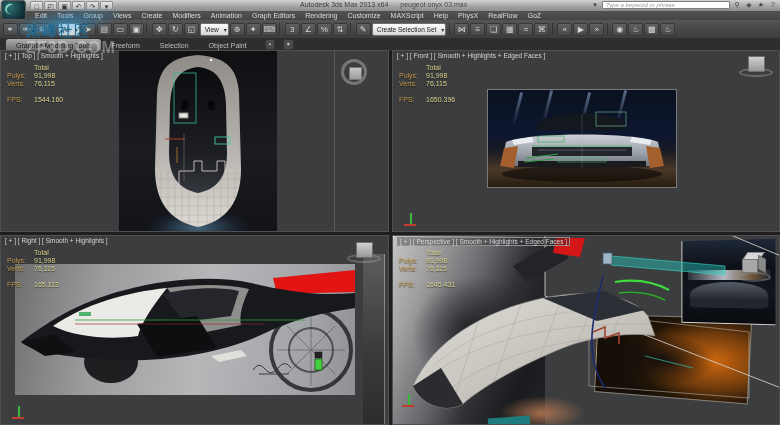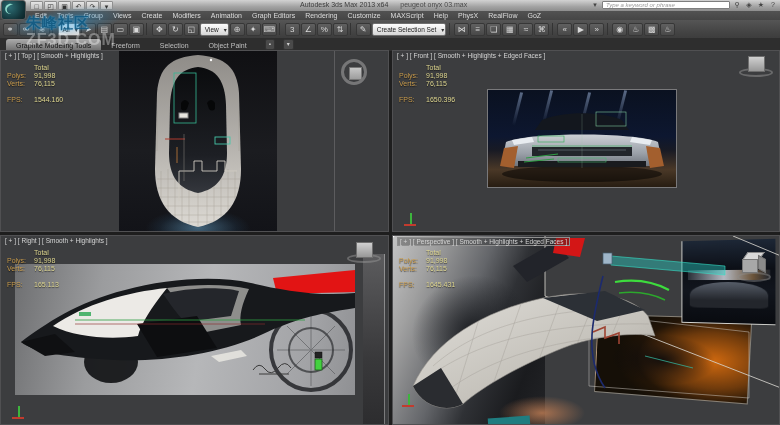--- a/index.html
+++ b/index.html
@@ -123,22 +123,22 @@
     background:radial-gradient(closest-side,rgba(10,10,12,.9),rgba(10,10,12,.2) 80%,transparent);}
   .p-teal-bottom{position:absolute;left:95px;top:181px;width:42px;height:10px;background:#1f7d80;
     transform:rotate(-4deg);z-index:6;}
   .p-copper{position:absolute;left:106px;top:160px;width:86px;height:34px;border-radius:50%;z-index:6;
     background:radial-gradient(closest-side,rgba(186,122,82,.85),rgba(186,122,82,0));}
 
   
   .wm-left{position:absolute;left:26px;top:14px;z-index:40;pointer-events:none;}
   .wm-left .splash{position:absolute;left:-20px;top:-6px;width:120px;height:28px;border-radius:50%;
     background:radial-gradient(closest-side,rgba(45,150,210,.55),rgba(45,150,210,0));transform:rotate(-8deg);}
-  .wm-left .cn{position:relative;font-size:15px;font-weight:bold;color:#135d86;opacity:.92;
-    text-shadow:0 0 2px rgba(80,180,230,.8);letter-spacing:1px;white-space:nowrap;}
+  .wm-left .cn{position:relative;font-size:15px;font-weight:normal;color:#135d86;opacity:.92;
+    text-shadow:0 0 2px rgba(80,180,230,.8);letter-spacing:1px;white-space:nowrap;margin-top:8px;}
   .wm-left .url{position:relative;margin-top:-2px;font-size:16px;font-weight:bold;
     color:rgba(255,255,255,.34);letter-spacing:1px;white-space:nowrap;}
   .wm-right{position:absolute;left:598px;top:10px;z-index:40;pointer-events:none;font-size:10px;
     font-weight:bold;color:#9b9b9b;text-shadow:1px 1px 0 #4e4e4e,0 0 1px #ddd;white-space:nowrap;}
 
   svg{position:absolute;left:0;top:0;}
 </style>
 </head>
 <body>
 

